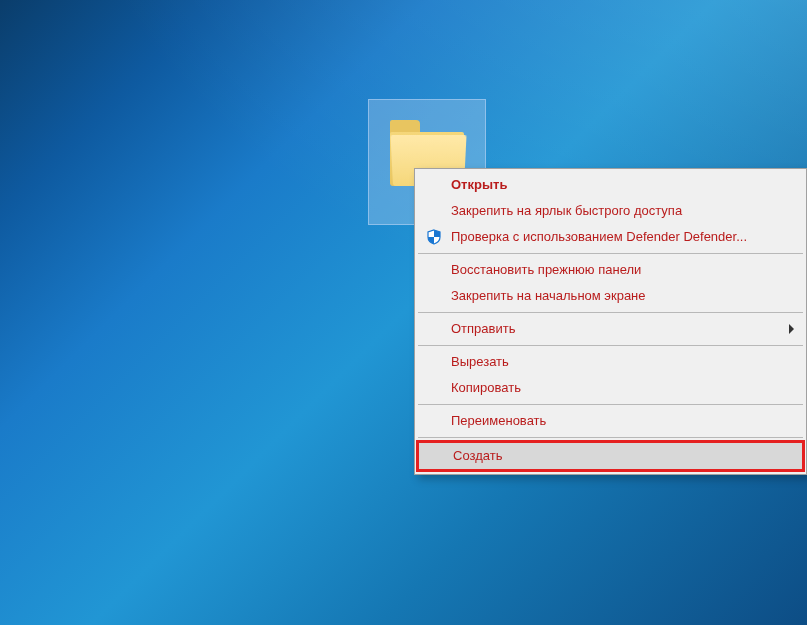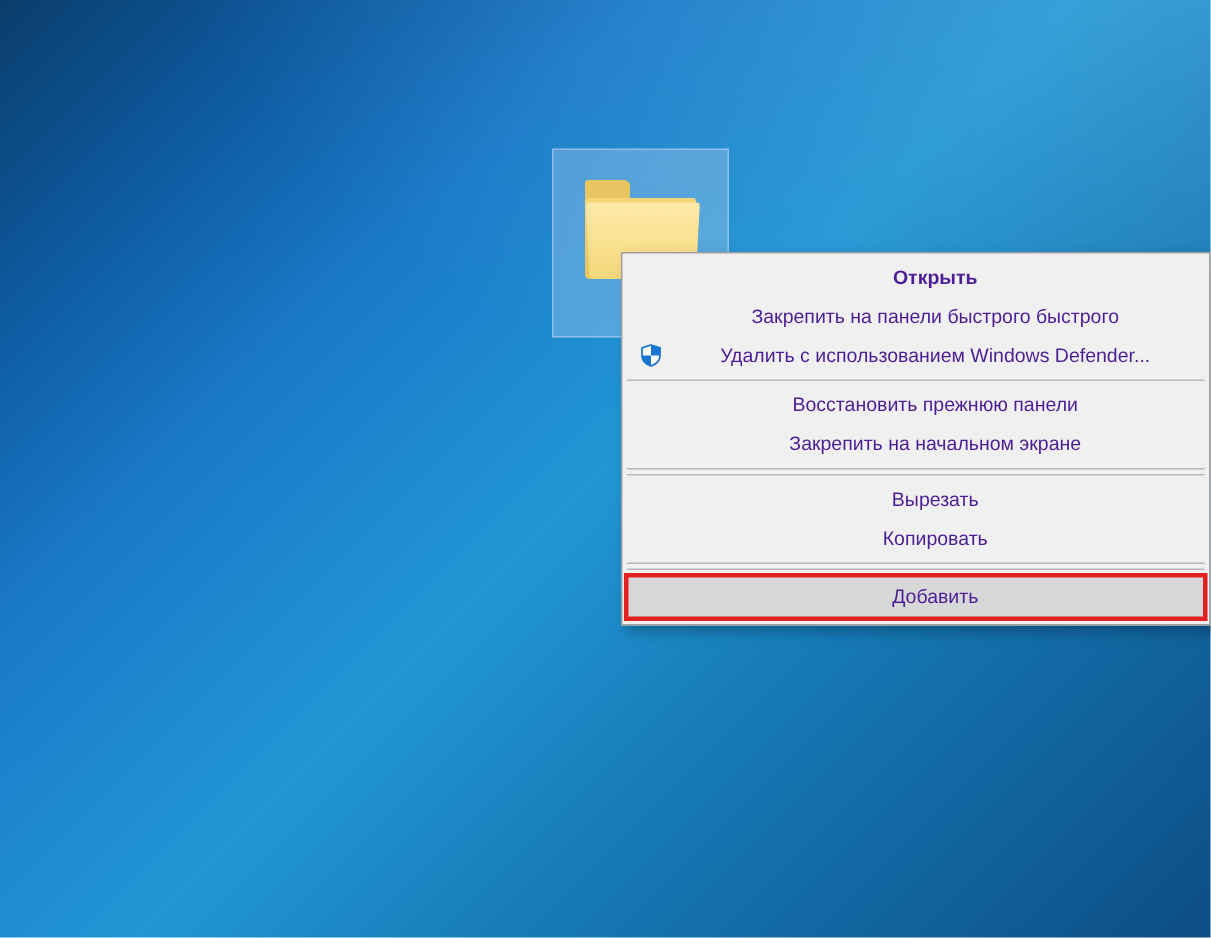--- a/index.html
+++ b/index.html
@@ -96,26 +96,25 @@
       top: 168px;
       width: 393px;
       background: #f0f0f0;
       border: 1px solid #a0a0a0;
       box-shadow: 4px 4px 8px rgba(0,0,0,0.25);
       padding: 3px 2px;
     }
     
     .menu-item {
       padding: 5px 8px 5px 34px;
-      color: #4c1d95;
+      color: #b91c1c;
       cursor: default;
       font-size: 13px;
       line-height: 16px;
       position: relative;
-      text-align: center;
     }
     .menu-item.bold {
       font-weight: 600;
     }
     .menu-item.highlighted {
       background: #d8d8d8;
     }
     .menu-item.red-box {
       border: 3px solid #e52020;
       margin: -1px;
@@ -158,34 +157,39 @@
   <div class="folder-icon">
     <div class="folder-tab"></div>
     <div class="folder-back"></div>
     <div class="folder-front"></div>
   </div>
   <div class="icon-label">Но...</div>
 </div>
 
 <div class="context-menu">
   <div class="menu-item bold">Открыть</div>
-  <div class="menu-item">Закрепить на панели быстрого быстрого</div>
+  <div class="menu-item">Закрепить на ярлык быстрого доступа</div>
   <div class="menu-item">
     <span class="defender-icon">
       <svg width="16" height="16" viewBox="0 0 16 16">
         <path d="M8 1 L14 3 L14 8 Q14 13 8 15 Q2 13 2 8 L2 3 Z" fill="#fff" stroke="#1976d2" stroke-width="1.2"></path>
         <path d="M8 1 L14 3 L14 8 L8 8 Z" fill="#1976d2"></path>
         <path d="M8 8 L2 8 Q2 13 8 15 Z" fill="#1976d2"></path>
       </svg>
     </span>
-    <span>Удалить с использованием Windows Defender...</span>
+    <span>Проверка с использованием Defender Defender...</span>
   </div>
   <div class="menu-separator"></div>
   <div class="menu-item">Восстановить прежнюю панели</div>
   <div class="menu-item">Закрепить на начальном экране</div>
   <div class="menu-separator"></div>
+  <div class="menu-item">
+    <span>Отправить</span>
+    <span class="submenu-arrow"></span>
+  </div>
   <div class="menu-separator"></div>
   <div class="menu-item">Вырезать</div>
   <div class="menu-item">Копировать</div>
   <div class="menu-separator"></div>
+  <div class="menu-item">Переименовать</div>
   <div class="menu-separator"></div>
-  <div class="menu-item highlighted red-box">Добавить</div>
+  <div class="menu-item highlighted red-box">Создать</div>
 </div>
 
 </body></html>

